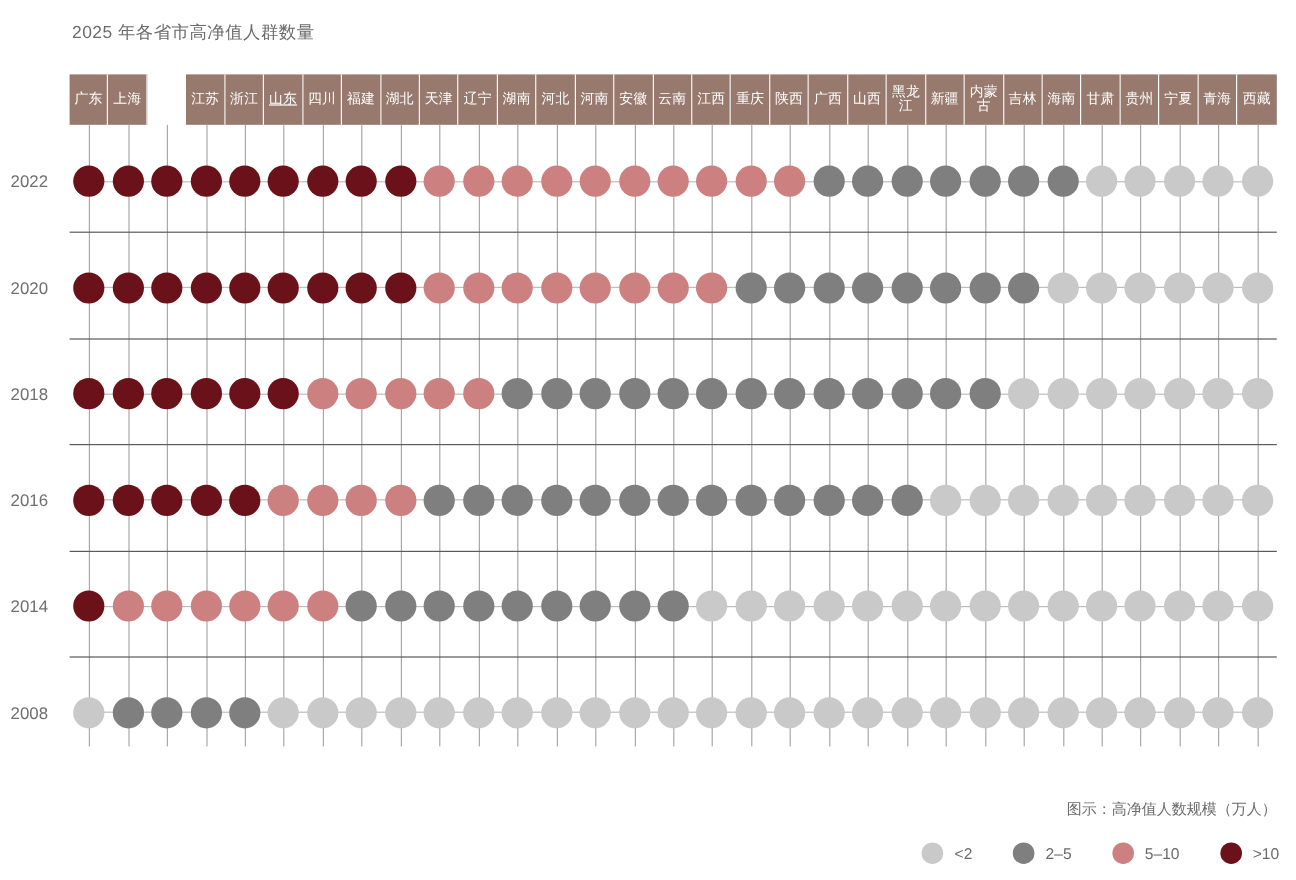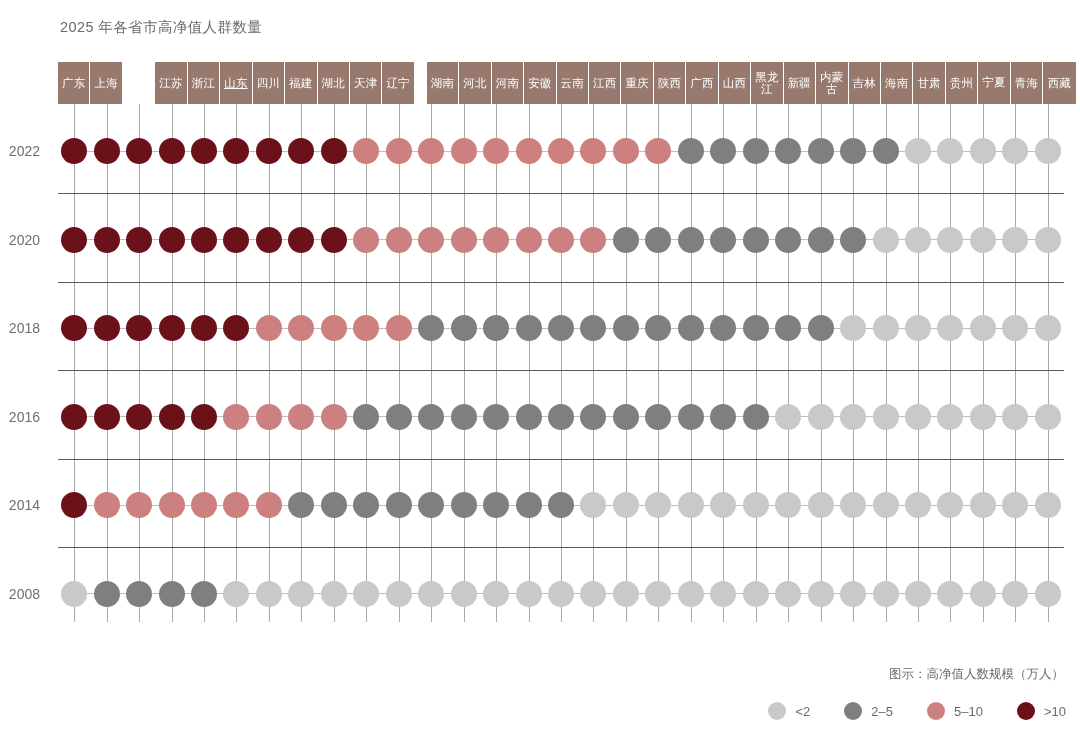--- a/index.html
+++ b/index.html
@@ -94,38 +94,38 @@
       <div class="col-head" style="width: 32.4516px;">上海</div>
       <div class="col-head" style="width: 32.4516px; margin-top: 44px;">北京</div>
       <div class="col-head" style="width: 32.4516px;">江苏</div>
       <div class="col-head" style="width: 32.4516px;">浙江</div>
       <div class="col-head" style="width: 32.4516px; text-decoration: underline;">山东</div>
       <div class="col-head" style="width: 32.4516px;">四川</div>
       <div class="col-head" style="width: 32.4516px;">福建</div>
       <div class="col-head" style="width: 32.4516px;">湖北</div>
       <div class="col-head" style="width: 32.4516px;">天津</div>
       <div class="col-head" style="width: 32.4516px;">辽宁</div>
-      <div class="col-head" style="width: 32.4516px; margin-left: 12px;">湖南</div>
+      <div class="col-head" style="width: 32.4516px;">湖南</div>
       <div class="col-head" style="width: 32.4516px;">河北</div>
       <div class="col-head" style="width: 32.4516px;">河南</div>
       <div class="col-head" style="width: 32.4516px;">安徽</div>
       <div class="col-head" style="width: 32.4516px;">云南</div>
       <div class="col-head" style="width: 32.4516px;">江西</div>
       <div class="col-head" style="width: 32.4516px;">重庆</div>
       <div class="col-head" style="width: 32.4516px;">陕西</div>
       <div class="col-head" style="width: 32.4516px;">广西</div>
       <div class="col-head" style="width: 32.4516px;">山西</div>
       <div class="col-head" style="width: 32.4516px;">黑龙<br>江</div>
       <div class="col-head" style="width: 32.4516px;">新疆</div>
       <div class="col-head" style="width: 32.4516px;">内蒙<br>古</div>
       <div class="col-head" style="width: 32.4516px;">吉林</div>
       <div class="col-head" style="width: 32.4516px;">海南</div>
       <div class="col-head" style="width: 32.4516px;">甘肃</div>
       <div class="col-head" style="width: 32.4516px;">贵州</div>
-      <div class="col-head" style="width: 32.4516px; font-family: Liberation Mono, monospace;">宁夏</div>
+      <div class="col-head" style="width: 32.4516px;">宁夏</div>
       <div class="col-head" style="width: 32.4516px;">青海</div>
       <div class="col-head" style="width: 32.4516px;">西藏</div>
     </div>
   <div class="vlines" id="vlines">
       <div class="vline" style="left: 16.2258px;"></div>
       <div class="vline" style="left: 48.6774px;"></div>
       <div class="vline" style="left: 81.129px;"></div>
       <div class="vline" style="left: 113.581px;"></div>
       <div class="vline" style="left: 146.032px;"></div>
       <div class="vline" style="left: 178.484px;"></div>

